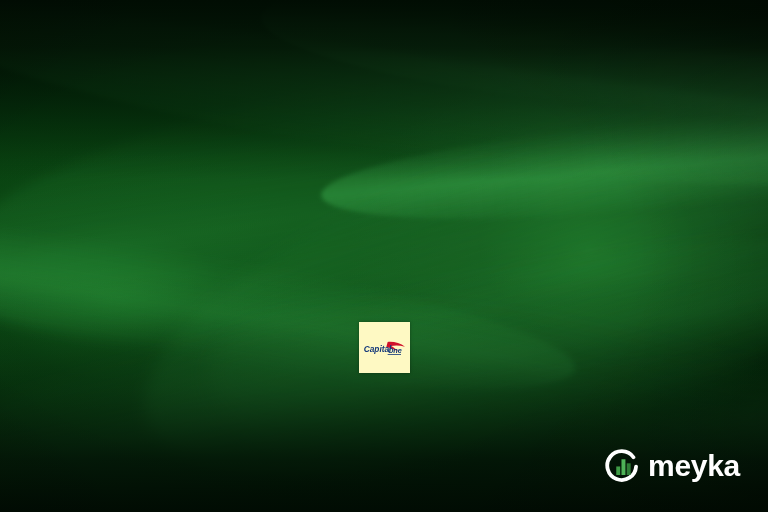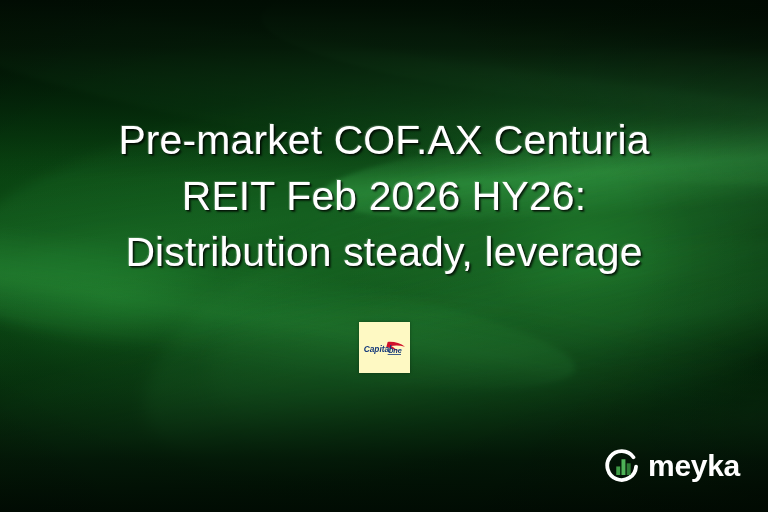--- a/index.html
+++ b/index.html
@@ -201,23 +201,20 @@
   <div class="wisp w9"></div>
   <div class="wisp w4"></div>
   <div class="wisp w5"></div>
   <div class="wisp w6"></div>
   <div class="wisp w10"></div>
 
   <div class="bg-top-dark"></div>
   <div class="bg-bottom-dark"></div>
   <div class="vignette"></div>
 
-  <div class="headline">Pre-market COF.AX Centuria
-REIT Feb 2026 HY26:
-Distribution steady, leverage</div>
 
   <div class="logo-tile">
     <svg width="44" height="16" viewBox="0 0 132 48">
       <path d="M74 6 C92 4 112 10 126 20 C112 16 96 15 84 18 C92 22 100 28 105 34 C94 28 82 23 70 21 Z" fill="#d0112b"></path>
       <g fill="#13387a" font-family="Liberation Sans, sans-serif" font-weight="bold" font-style="italic">
         <text x="2" y="36" font-size="25">Capital</text>
         <text x="74" y="40" font-size="22" fill="#13387a">One</text>
       </g>
       <rect x="74" y="42" width="40" height="2.4" fill="#13387a"></rect>
     </svg>

